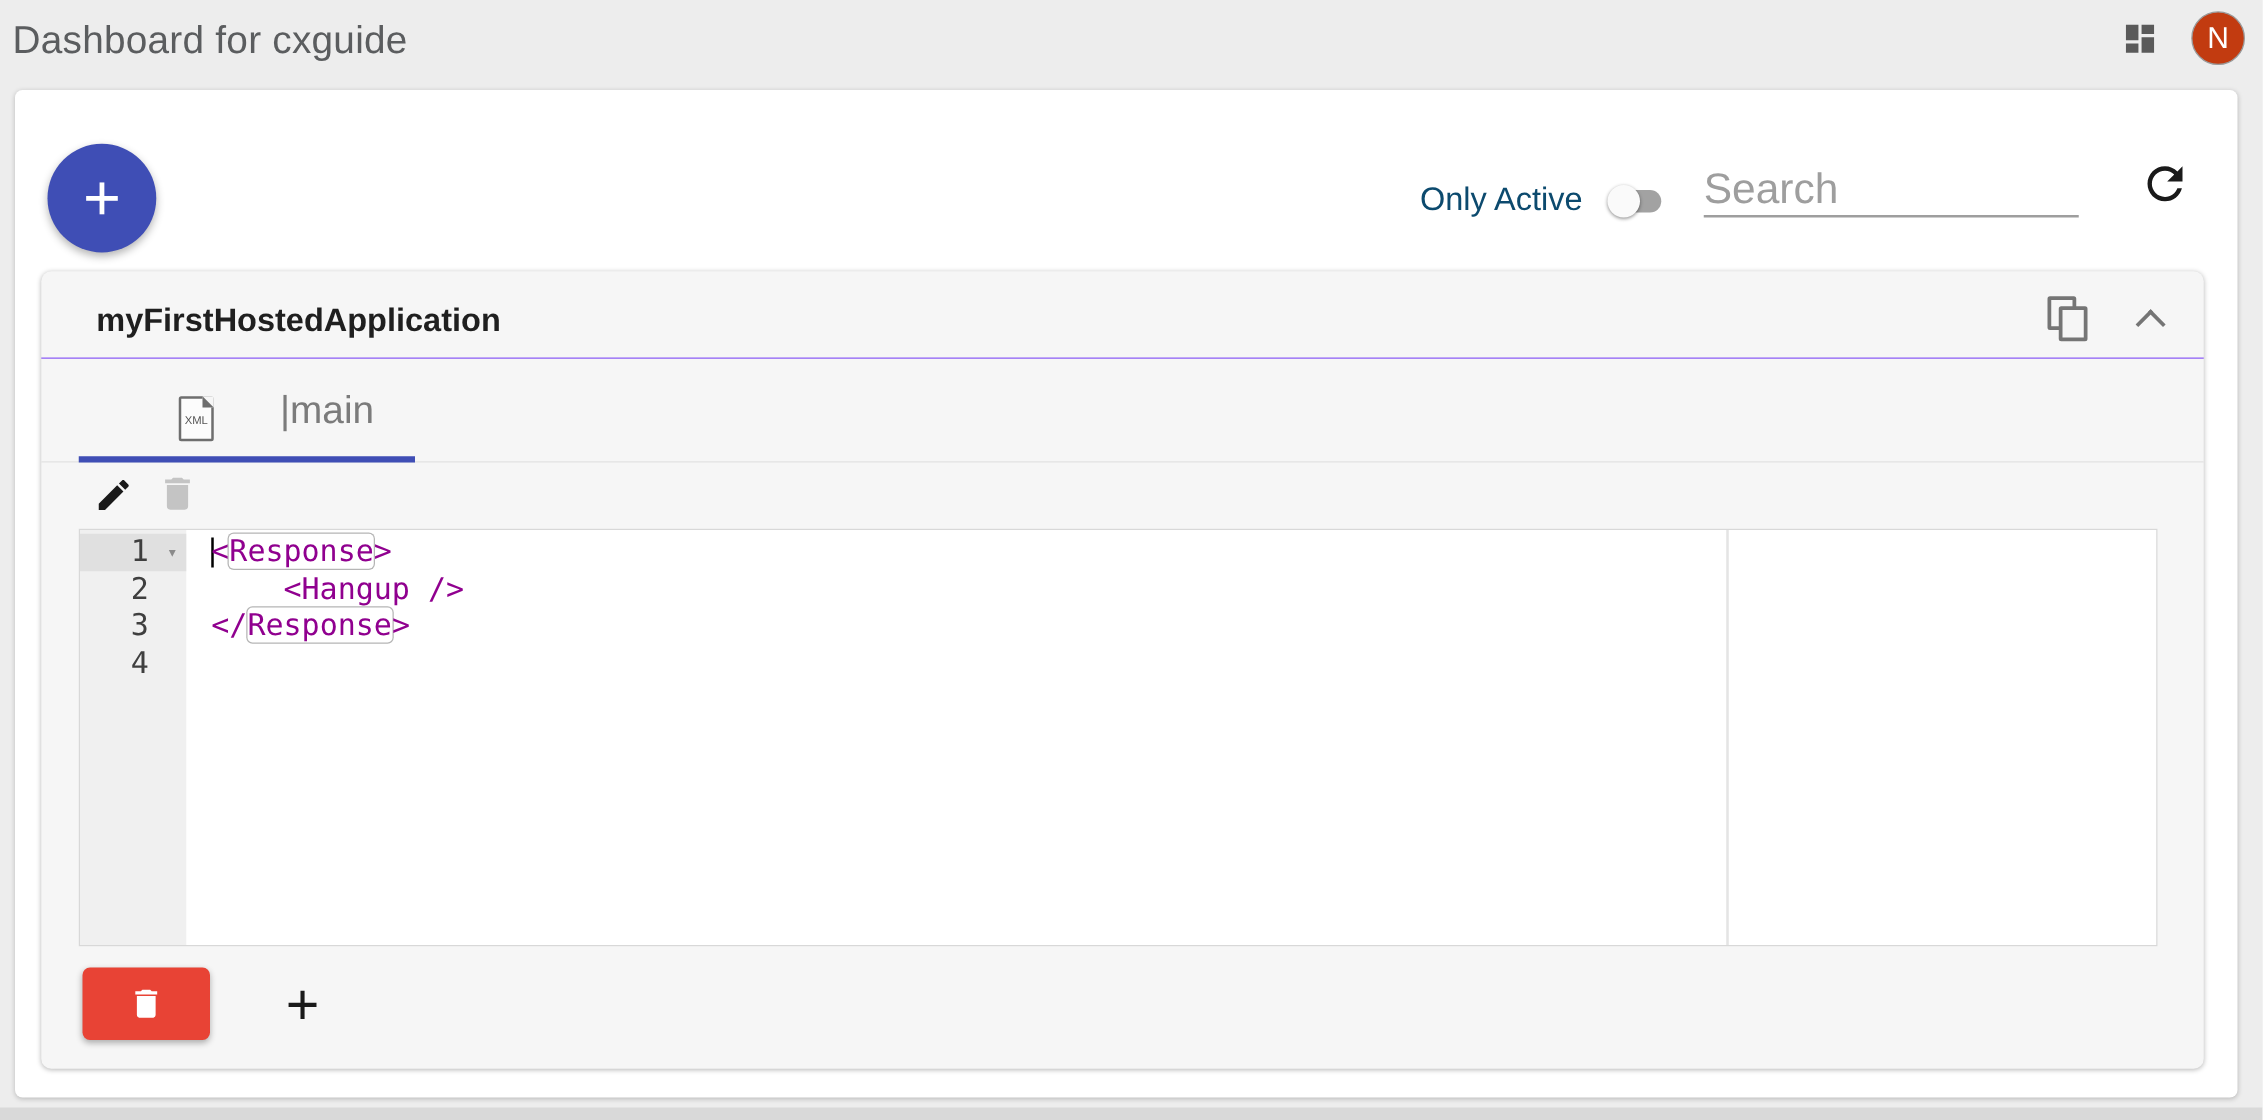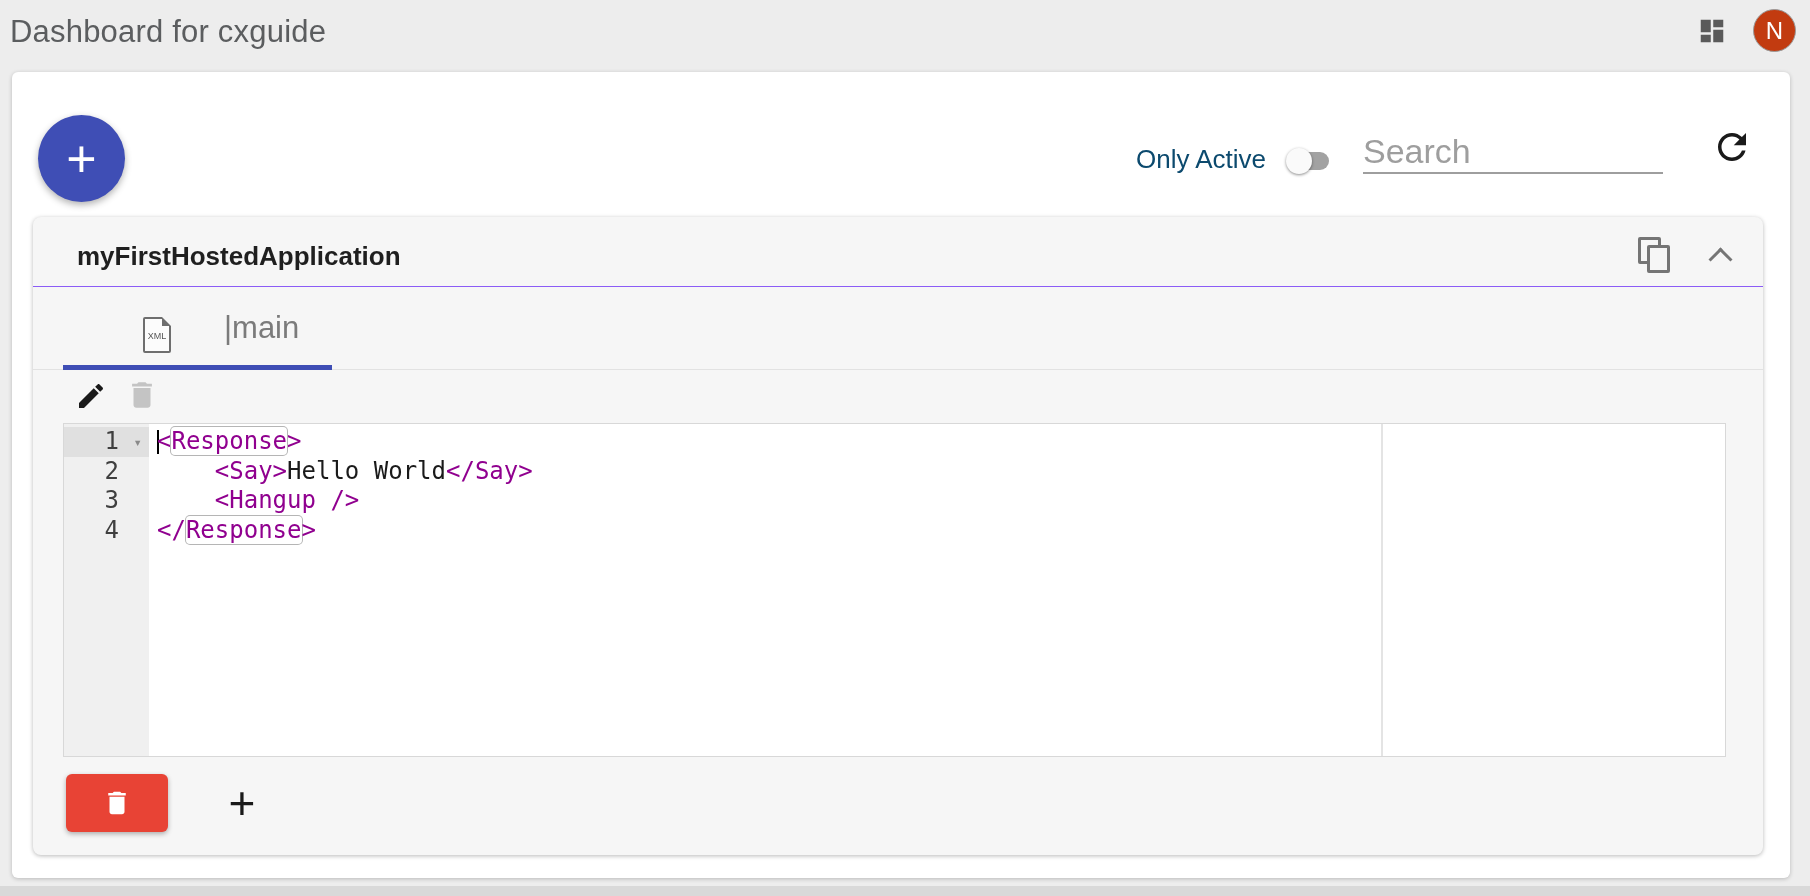--- a/index.html
+++ b/index.html
@@ -60,21 +60,21 @@
   .trash-btn { position:absolute; left:92px;  top:161px; width:34px; height:34px; cursor:default; }
 
   
   .editor { position:absolute; left:30px; top:206px; width:1663px; height:334px; background:#fff;
             border:1px solid #d8d8d8; font-family:"DejaVu Sans Mono", monospace; }
   .gutter { position:absolute; left:0; top:0; width:85px; height:100%; background:#f0f0f0; padding-top:3px; }
   .gutter-cell { position:relative; height:29.5px; line-height:29.5px; text-align:right;
                  padding-right:30px; font-size:24px; color:#3f3f3f; }
   .gutter-cell.active { background:#e0e0e0; }
   .gutter-cell .fold { position:absolute; right:7px; top:1px; font-size:14px; color:#8a8a8a; cursor:pointer; }
-  .code { position:absolute; left:85px; top:0; right:0; height:100%; padding:3px 0 0 8px; }
+  .code { position:absolute; left:85px; top:0; right:0; height:100%; padding:3px 0 0 20px; }
   .code-line { height:29.5px; line-height:29.5px; font-size:24px; white-space:pre; }
   .seg-tag  { color:#90008f; }
   .seg-text { color:#1a1a1a; }
   .boxed { box-shadow:0 0 0 1px #b5b5b5; border-radius:4px; }
   .cursor { display:inline-block; width:2px; height:24px; background:#000; vertical-align:middle; margin-right:-2px; }
   .print-margin { position:absolute; left:1317px; top:0; width:2px; height:100%; background:#e4e4e4; }
 
   
   .delete-btn { position:absolute; left:33px; top:557px; width:102px; height:58px; border:none; border-radius:6px;
                 background:#e84335; box-shadow:0 2px 5px rgba(0,0,0,.3); cursor:pointer;
@@ -142,21 +142,20 @@
 
     <div class="editor">
       <div class="gutter">
           <div class="gutter-cell active"><span>1</span><span class="fold">▾</span></div>
           <div class="gutter-cell"><span>2</span></div>
           <div class="gutter-cell"><span>3</span></div>
           <div class="gutter-cell"><span>4</span></div>
         </div>
       <div class="code">
           <div class="code-line"><span class="cursor"></span><span class="seg-tag">&lt;</span><span class="seg-tag boxed">Response</span><span class="seg-tag">&gt;</span></div>
-          <div class="code-line"><span class="seg-text">    </span><span class="seg-tag">&lt;Say&gt;</span><span class="seg-text">Hello World</span><span class="seg-tag">&lt;/Say&gt;</span></div>
           <div class="code-line"><span class="seg-text">    </span><span class="seg-tag">&lt;Hangup /&gt;</span></div>
           <div class="code-line"><span class="seg-tag">&lt;/</span><span class="seg-tag boxed">Response</span><span class="seg-tag">&gt;</span></div>
         </div>
       <div class="print-margin"></div>
     </div>
 
     <button class="delete-btn">
       <svg width="30" height="30" viewBox="0 0 24 24">
         <path fill="#ffffff" d="M6 19c0 1.1.9 2 2 2h8c1.1 0 2-.9 2-2V7H6v12zM19 4h-3.5l-1-1h-5l-1 1H5v2h14V4z"></path>
       </svg>

